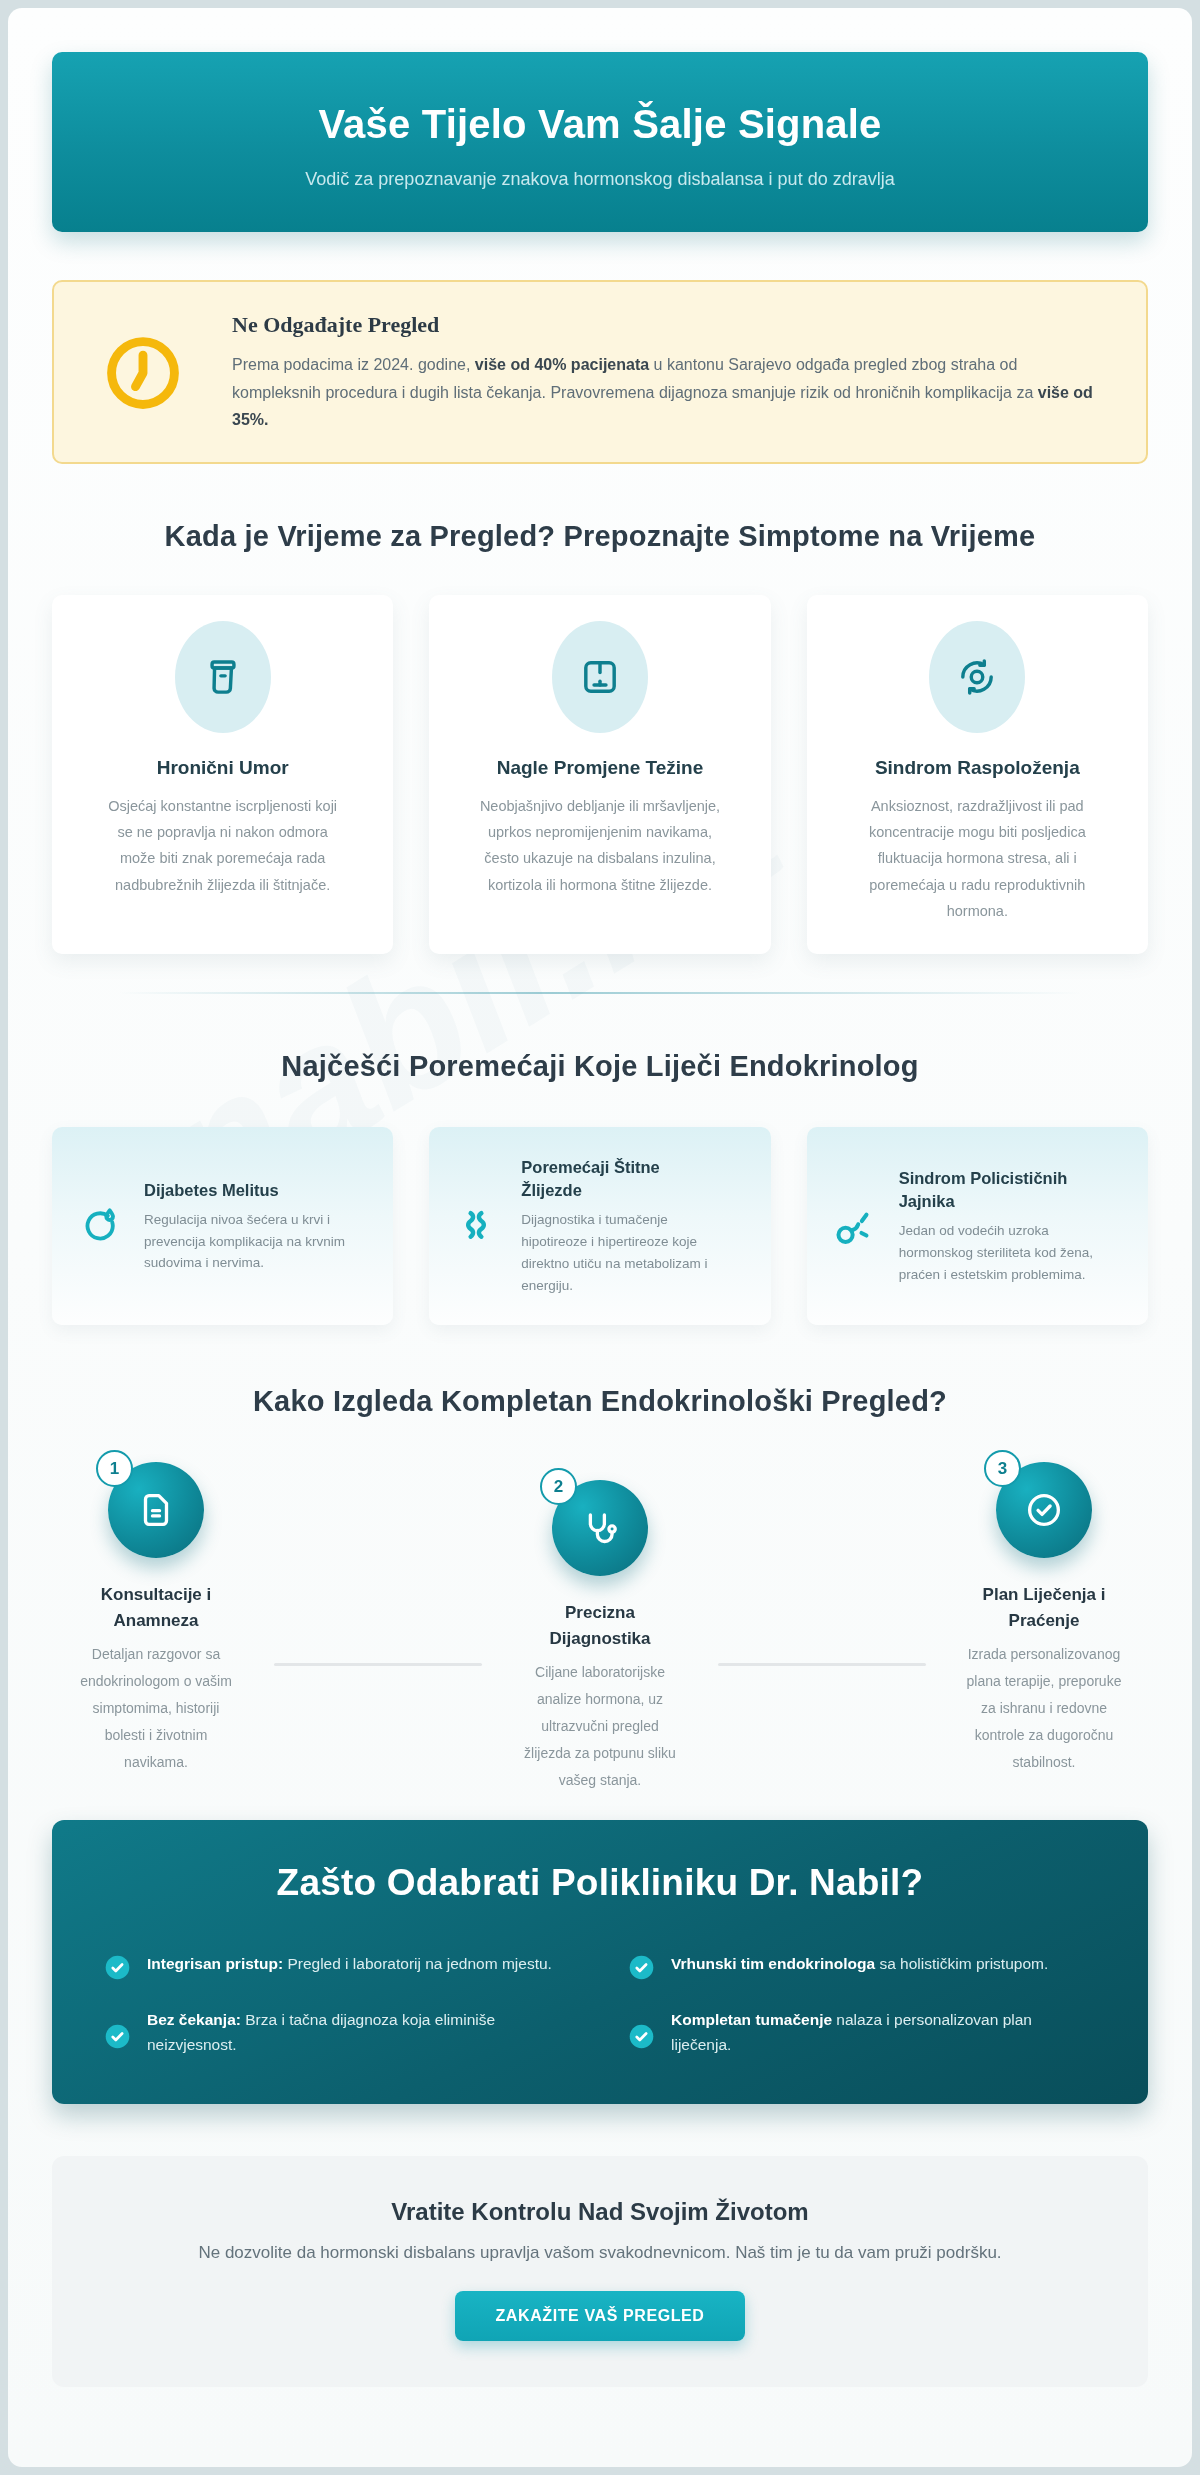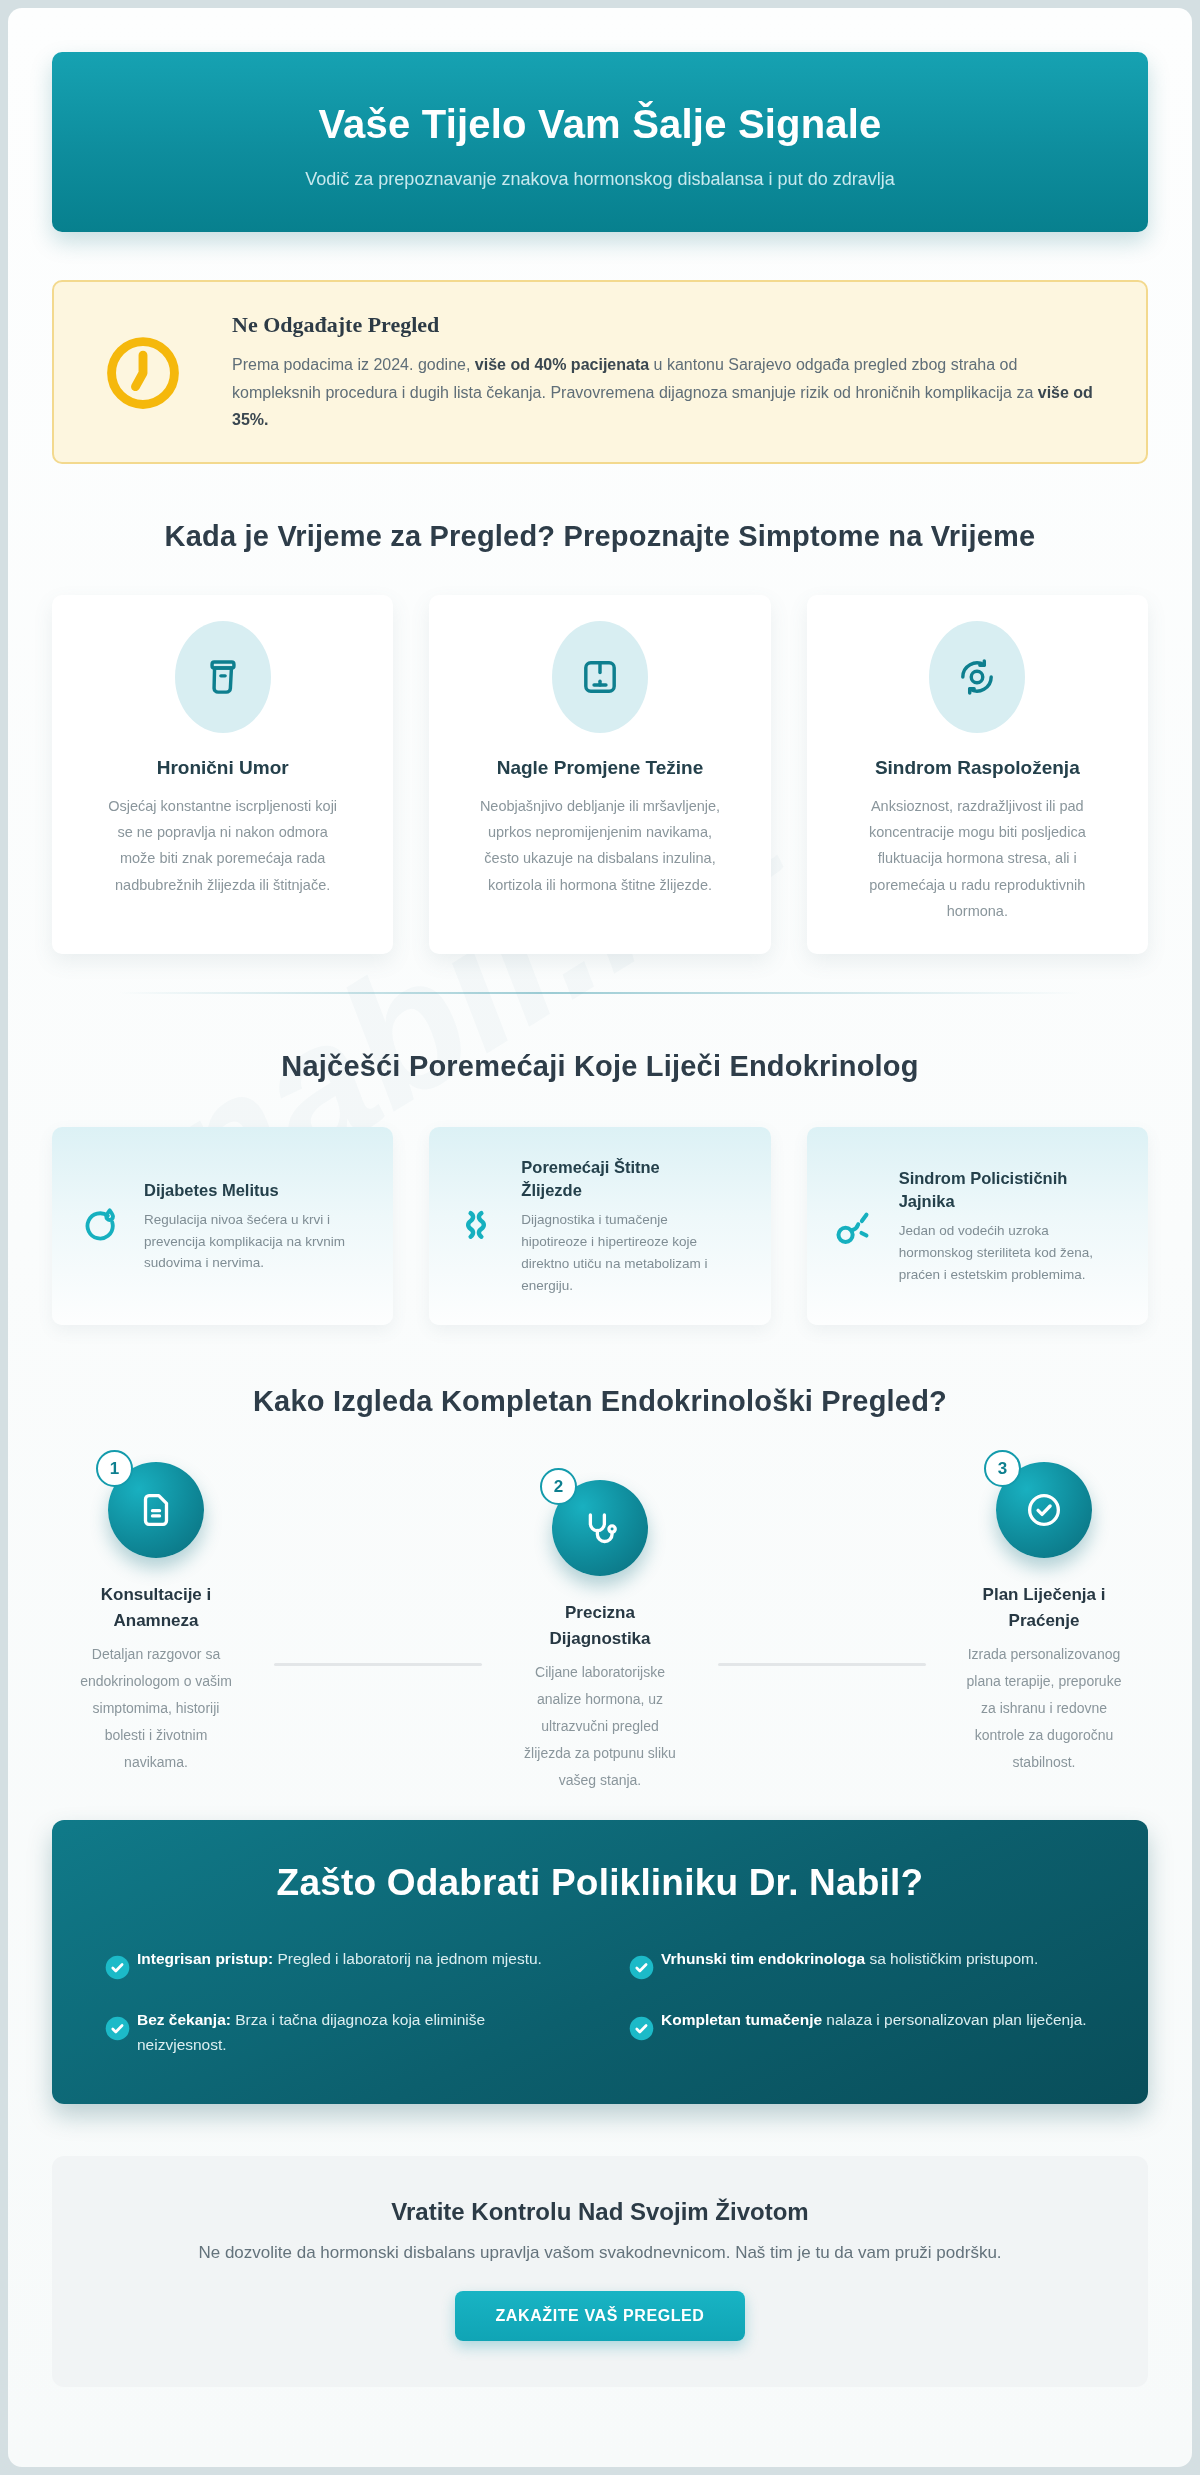--- a/index.html
+++ b/index.html
@@ -137,21 +137,21 @@
     margin-top:26px; border-radius:12px;
     background:linear-gradient(155deg,#107a89 0%,#0c5f6d 55%,#094e5a 100%);
     padding:42px 52px 46px 52px; min-height:276px;
     box-shadow:0 12px 24px rgba(8,80,92,.25);
   }
   .why h2 { color:#ffffff; text-align:center; font-size:37px; letter-spacing:.2px; }
   .why-grid {
     margin-top:42px; display:grid; grid-template-columns:1fr 1fr;
     column-gap:56px; row-gap:26px;
   }
-  .why-item { display:flex; gap:6px; align-items:flex-start; }
+  .why-item { display:flex; gap:16px; align-items:center; }
   .why-item .chk { flex:0 0 27px; height:27px; margin-top:8px; }
   .why-item p { color:#dceef0; font-size:15.5px; line-height:1.65; max-width:430px; }
   .why-item p strong { color:#ffffff; }
 
   
   .cta {
     margin-top:52px; background:#f1f4f5; border-radius:12px;
     text-align:center; padding:42px 40px 46px 40px; min-height:200px;
   }
   .cta h2 { color:#2c3b46; font-size:24px; }

